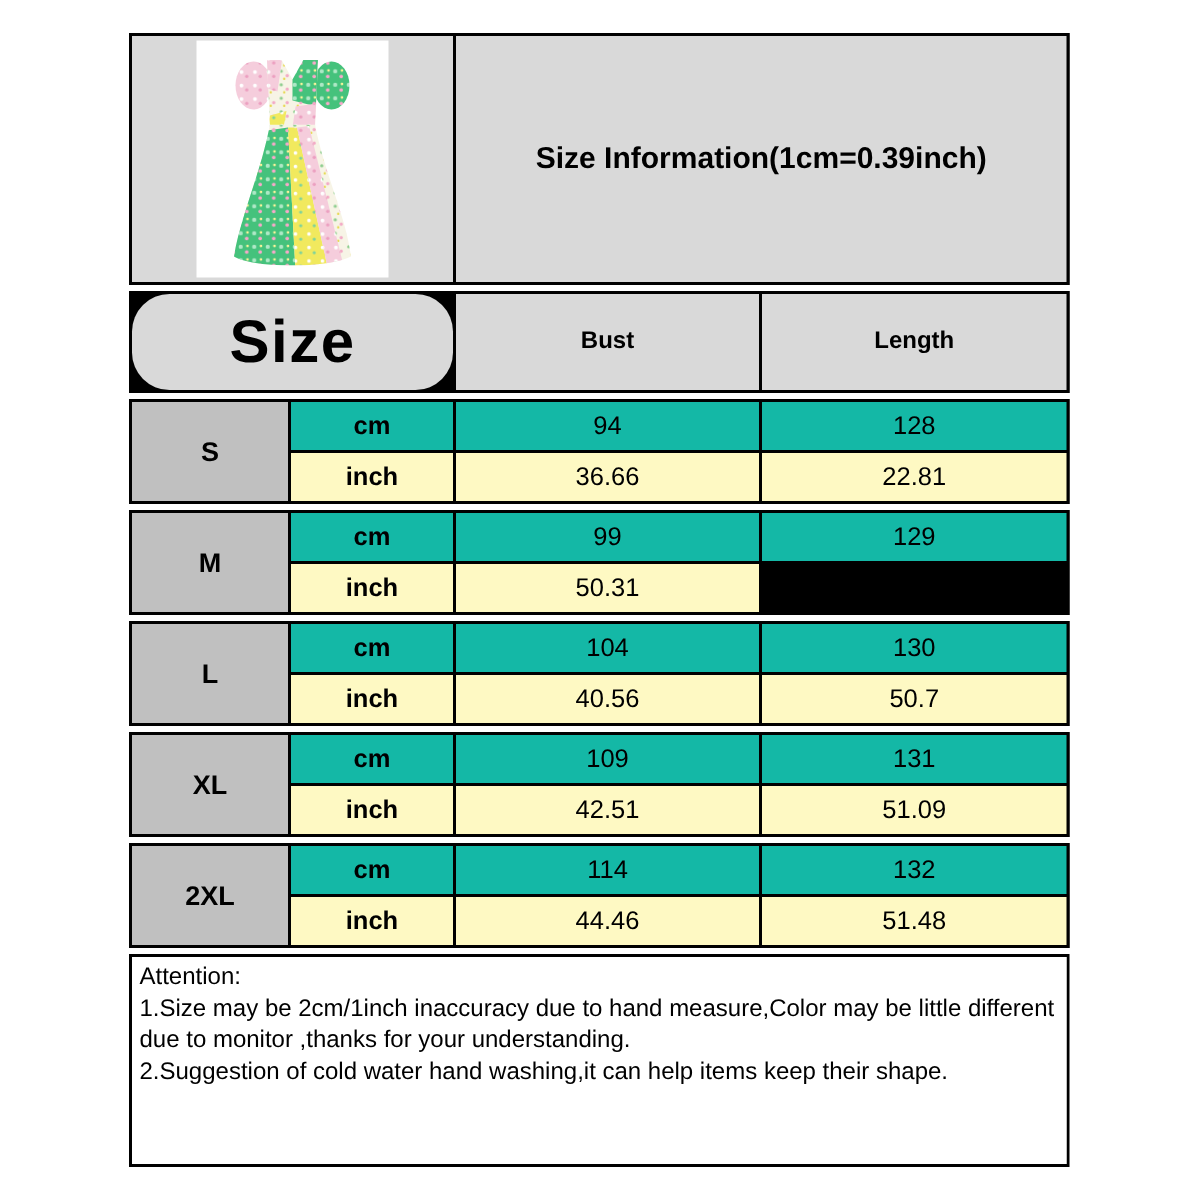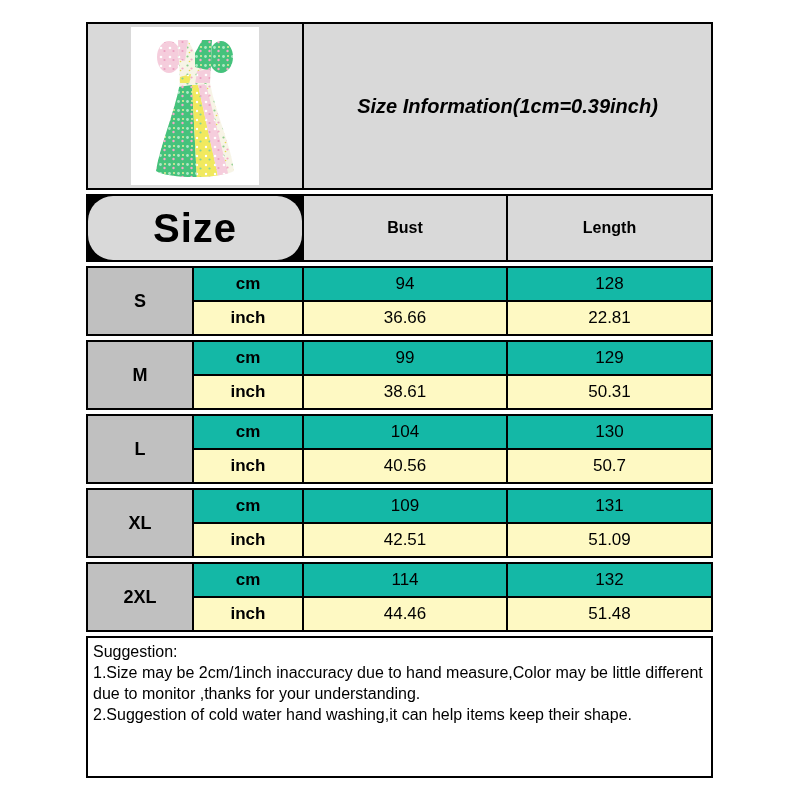--- a/index.html
+++ b/index.html
@@ -4,21 +4,21 @@
 <style>
   html,body{margin:0;padding:0;background:#ffffff;}
   .page{position:relative;width:800px;height:800px;background:#ffffff;
         font-family:"Liberation Sans", sans-serif;color:#000;}
   .sheet{position:absolute;left:86px;top:22px;width:627px;}
 
   
   .block{box-sizing:border-box;width:627px;border:2px solid #000;background:#000;
          display:grid;gap:2px;margin-bottom:4px;}
 
-  .g-img{height:168px;grid-template-columns:214px 1fr;font-style:italic;}
+  .g-img{height:168px;grid-template-columns:214px 1fr;}
   .g-head{height:68px;grid-template-columns:214px 202px 1fr;}
   .g-size{height:70px;grid-template-columns:104px 108px 202px 1fr;grid-template-rows:1fr 1fr;}
   .g-att{height:142px;grid-template-columns:1fr;margin-bottom:0;}
 
   .cell{display:flex;align-items:center;justify-content:center;background:#fef9c3;}
   .bg-hdr{background:#d9d9d9;}
   .bg-size{background:#c0c0c0;}
   .bg-cm{background:#14b8a6;}
 
   .photo-cell{background:#d9d9d9;display:flex;justify-content:center;align-items:flex-start;}
@@ -114,21 +114,20 @@
       <div class="cell t-val">36.66</div>
       <div class="cell t-val">22.81</div>
     </div>
 
     <div class="block g-size">
       <div class="cell bg-size t-sz size-span">M</div>
       <div class="cell bg-cm t-unit">cm</div>
       <div class="cell bg-cm t-val">99</div>
       <div class="cell bg-cm t-val">129</div>
       <div class="cell t-unit">inch</div>
-      <div class="cell t-val">38.61</div>
       <div class="cell t-val">50.31</div>
     </div>
 
     <div class="block g-size">
       <div class="cell bg-size t-sz size-span">L</div>
       <div class="cell bg-cm t-unit">cm</div>
       <div class="cell bg-cm t-val">104</div>
       <div class="cell bg-cm t-val">130</div>
       <div class="cell t-unit">inch</div>
       <div class="cell t-val">40.56</div>
@@ -150,20 +149,20 @@
       <div class="cell bg-cm t-unit">cm</div>
       <div class="cell bg-cm t-val">114</div>
       <div class="cell bg-cm t-val">132</div>
       <div class="cell t-unit">inch</div>
       <div class="cell t-val">44.46</div>
       <div class="cell t-val">51.48</div>
     </div>
 
     <div class="block g-att">
       <div class="att-cell">
-        <div class="att-line">Suggestion:</div>
+        <div class="att-line">Attention:</div>
         <div class="att-line">1.Size may be 2cm/1inch inaccuracy due to hand measure,Color may be little different due to monitor ,thanks for your understanding.</div>
         <div class="att-line">2.Suggestion of cold water hand washing,it can help items keep their shape.</div>
       </div>
     </div>
 
   </div>
 </div>
 
 </body></html>

